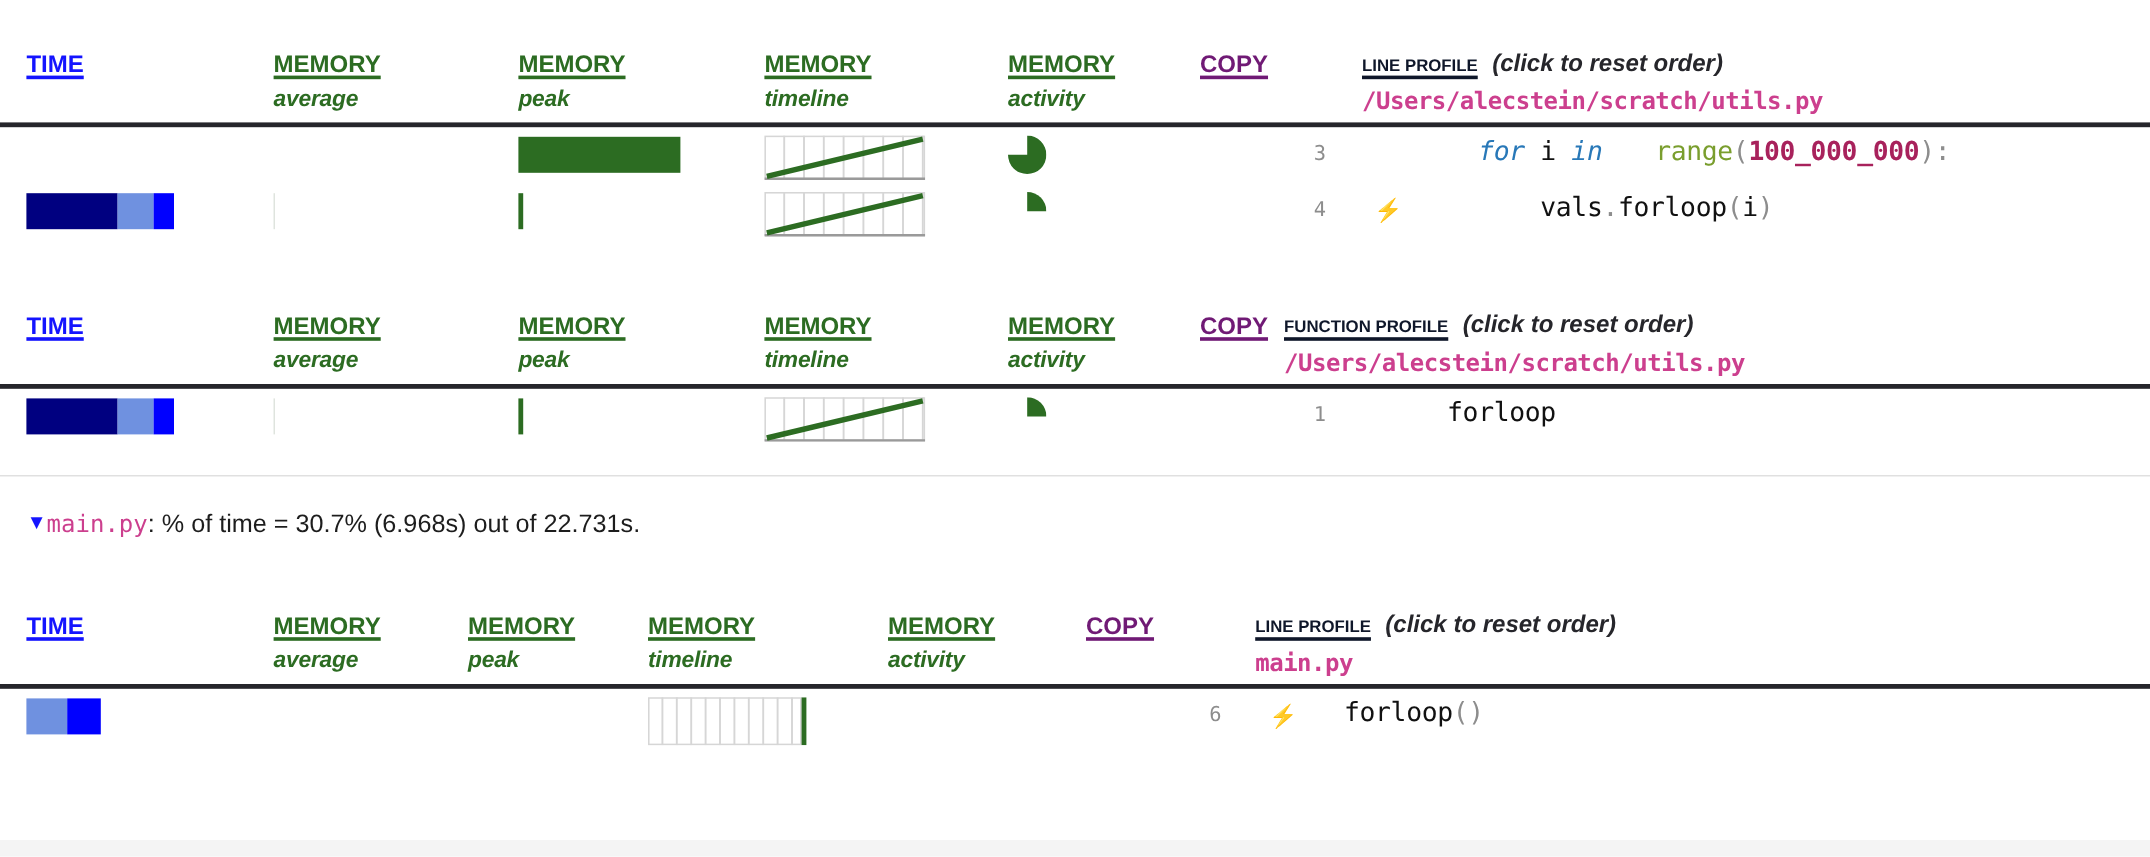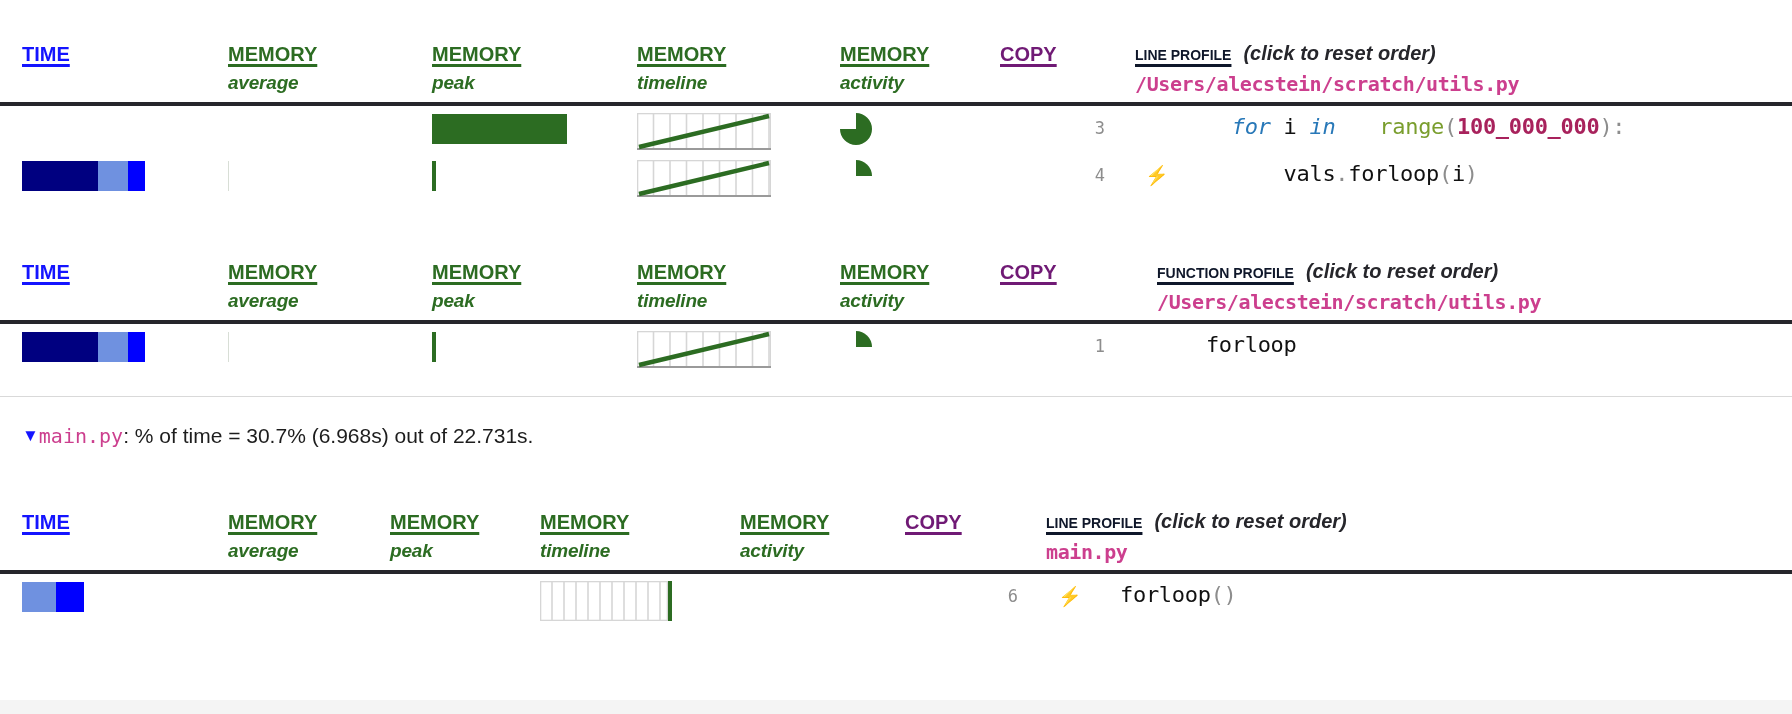--- a/index.html
+++ b/index.html
@@ -214,21 +214,21 @@
       </div>
     </div>
     <div class="profile" style="top:218px">
       <div class="hdr">
         <div class="hdr-cell c-time" style="left:22px"><span class="main">TIME</span></div>
         <div class="hdr-cell c-mem" style="left:228px"><span class="main">MEMORY</span><span class="sub">average</span></div>
         <div class="hdr-cell c-mem" style="left:432px"><span class="main">MEMORY</span><span class="sub">peak</span></div>
         <div class="hdr-cell c-mem" style="left:637px"><span class="main">MEMORY</span><span class="sub">timeline</span></div>
         <div class="hdr-cell c-mem" style="left:840px"><span class="main">MEMORY</span><span class="sub">activity</span></div>
         <div class="hdr-cell c-copy" style="left:1000px"><span class="main">COPY</span></div>
-        <div class="hdr-title" style="left:1157px"><span class="t-main">FUNCTION PROFILE</span><span class="t-hint">(click to reset order)</span><span class="t-path">/Users/alecstein/scratch/utils.py</span></div>
+        <div class="hdr-title" style="left:1070px"><span class="t-main">FUNCTION PROFILE</span><span class="t-hint">(click to reset order)</span><span class="t-path">/Users/alecstein/scratch/utils.py</span></div>
       </div>
       <div class="rule" style="top:102px"></div>
       <div style="position:absolute;left:0;width:1792px;top:106px">
         <div class="row">
           <div class="bar-time" style="left:22px">
             <div class="seg" style="width:76px;background:#000080"></div>
             <div class="seg" style="width:30px;background:#6f91e0"></div>
             <div class="seg" style="width:17px;background:#0000ff"></div>
           </div>
           <div class="bar-avg" style="left:228px"></div>

